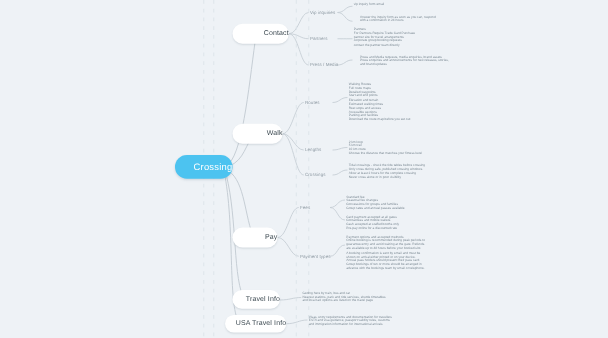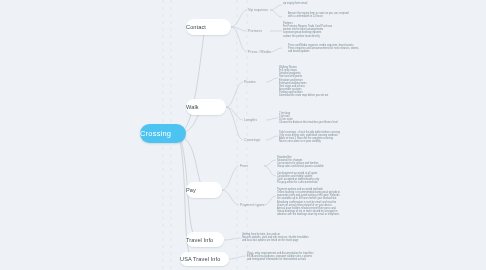--- a/index.html
+++ b/index.html
@@ -10,21 +10,21 @@
     overflow:hidden;
     position:relative;
   }
   #canvas{position:absolute;inset:0;width:486px;height:270px;}
   .svg-layer{position:absolute;left:0;top:0;width:486px;height:270px;pointer-events:none;}
 
   
   .node{
     position:absolute;
     box-sizing:border-box;
-    display:flex;align-items:center;justify-content:flex-start;
+    display:flex;align-items:center;justify-content:flex-end;
     white-space:nowrap;
   }
   .root{
     background:#4cc3f0;
     color:#ffffff;
     border-radius:11px;
     font-size:7.5px;
     letter-spacing:.2px;
     box-shadow:0 1px 2px rgba(60,90,110,.18);
   }

